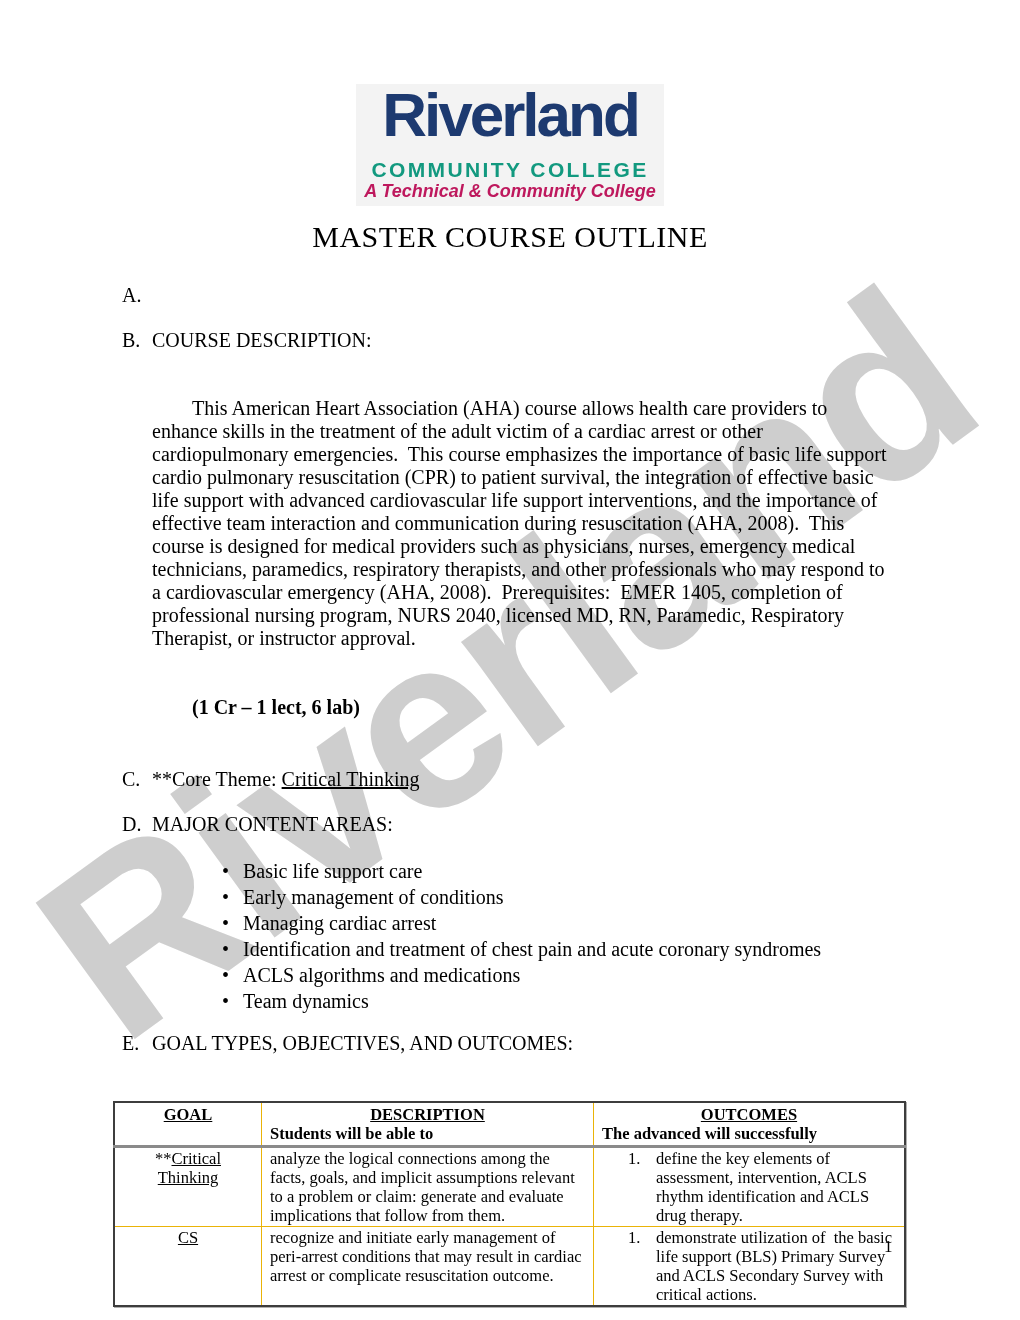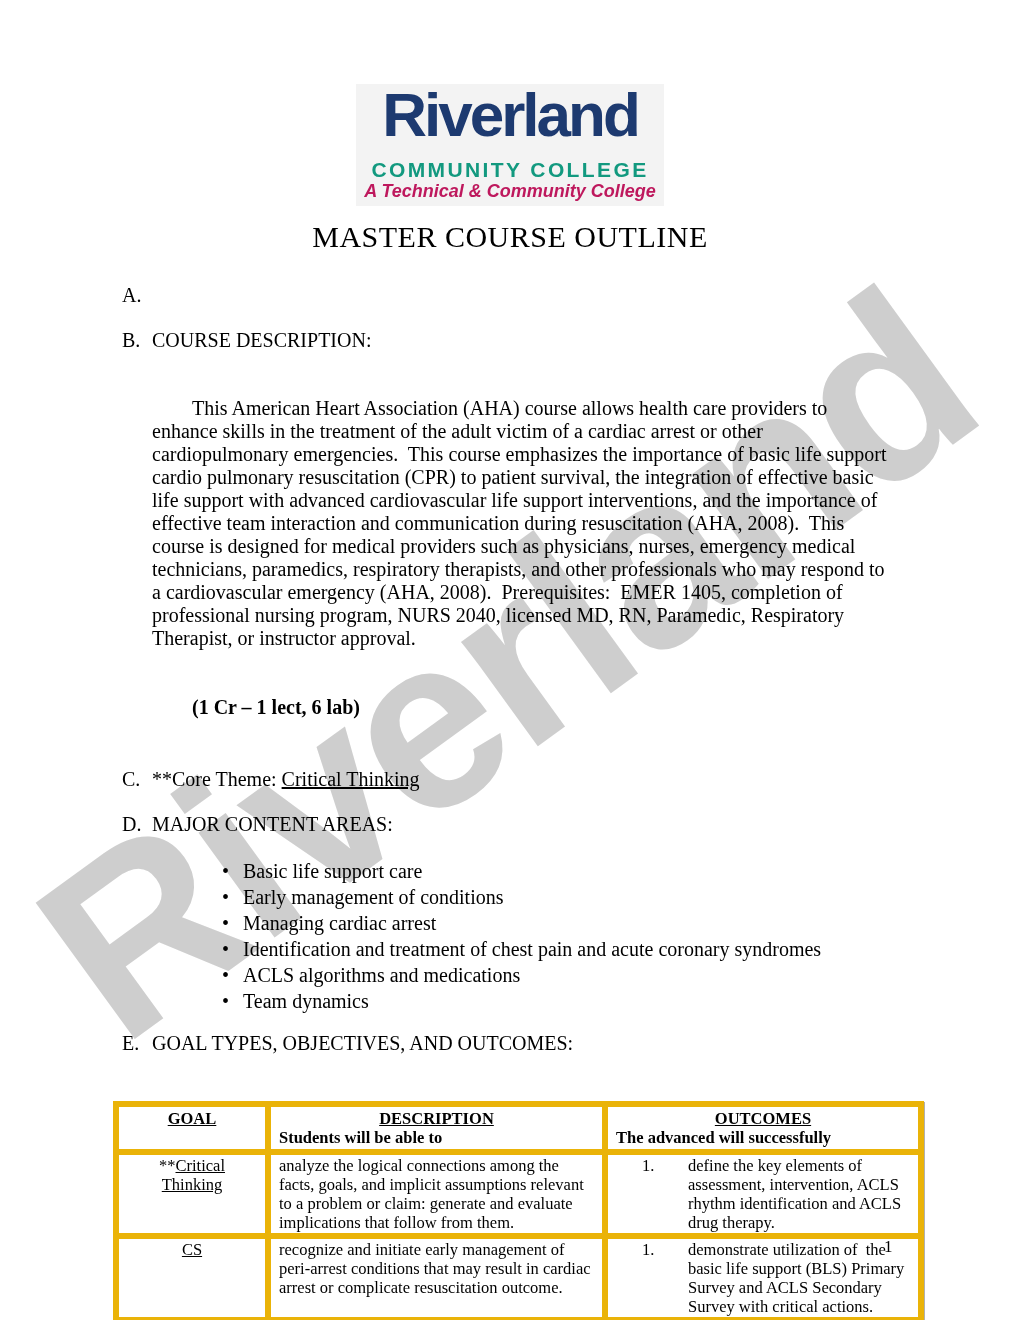--- a/index.html
+++ b/index.html
@@ -43,30 +43,30 @@
   .u { text-decoration:underline; }
   .bullets { margin:22px 0 0 100px; }
   .bullet-row { display:flex; line-height:26px; }
   .bdot { width:21px; flex:0 0 21px; }
   .row-e { margin-top:18px; }
   
   table.goals {
     border-collapse:collapse; margin:46px 0 0 -9px; width:739px;
     font-size:16.5px; line-height:19px; table-layout:fixed;
   }
-  table.goals td { border:6px solid #eab308; vertical-align:top; padding:1px 8px; }
+  table.goals td { border:1px solid #eab308; vertical-align:top; padding:1px 8px; }
   table.goals tr.hdr td { border-bottom:3px solid #8a8a8a; padding-top:2px; padding-bottom:2px; }
   table.goals { border:2px solid #3d3d3d; box-shadow:1px 1px 0 #b0b0b0; }
   .col-goal { width:130px; } .col-obj { width:315px; } .col-out { width:294px; }
   .th-title { text-align:center; font-weight:bold; text-decoration:underline; }
   .th-sub   { text-align:left; font-weight:bold; }
   .goal-cell { text-align:center; }
   .out-row { display:flex; padding-left:26px; }
   .onum { width:28px; flex:0 0 28px; }
-  .otext { white-space:pre-wrap;margin-left:18px; }
+  .otext { white-space:pre-wrap; }
   
   .pagenum { position:absolute; left:884px; top:1237px; font-size:17px; }
 </style>
 </head>
 <body>
 
 <div class="page">
 
   <div class="watermark">Riverland</div>
 

